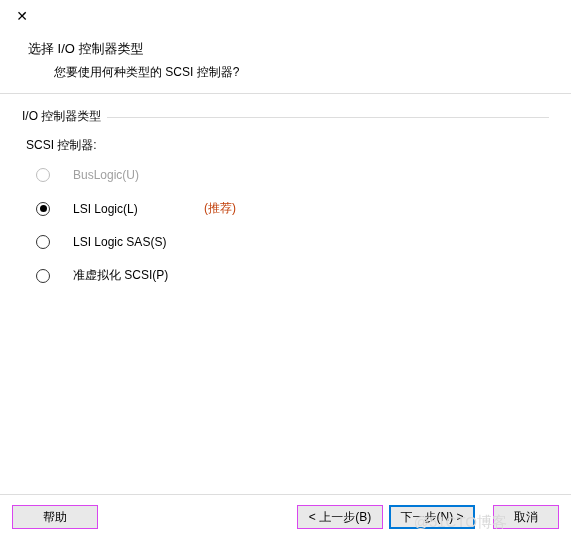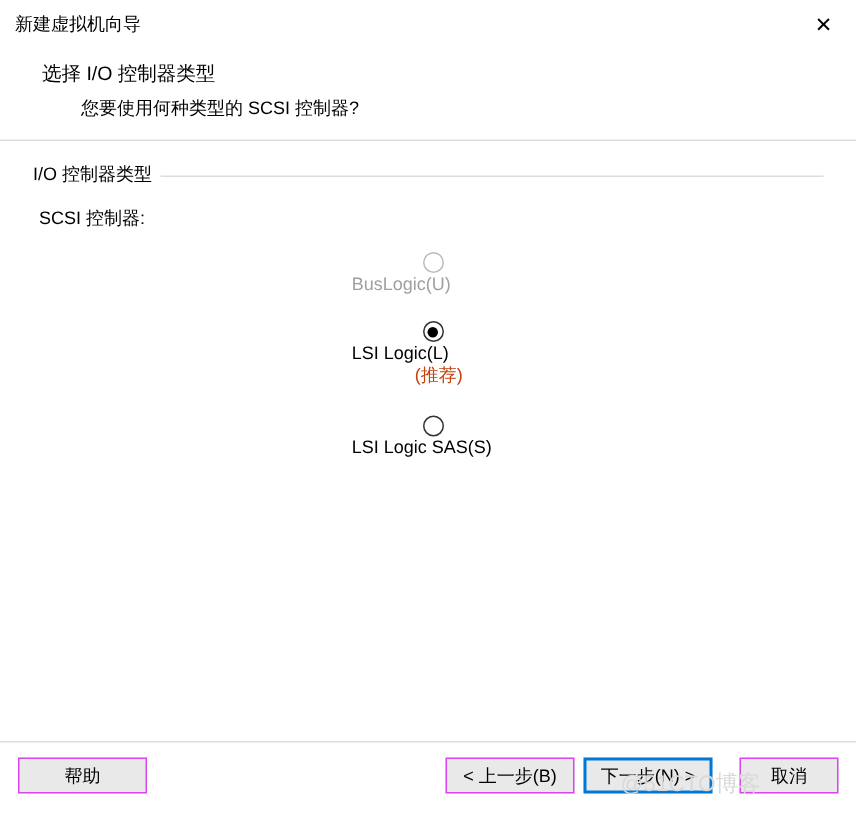--- a/index.html
+++ b/index.html
@@ -35,22 +35,21 @@
   .body {
     padding: 14px 22px 8px 22px;
     height: 400px;
   }
   .sub-label { margin: 0 0 14px 4px; }
   .options { margin-left: 14px; }
   .opt-row {
     display: flex;
     align-items: center;
     margin-bottom: 18px;
-    gap: 0;
-    flex-direction: column;
+    gap: 15px;
   }
   .radio {
     width: 14px; height: 14px;
     border-radius: 50%;
     border: 1.5px solid #333;
     display: inline-flex;
     align-items: center; justify-content: center;
     margin-right: 8px;
     flex-shrink: 0;
   }
@@ -111,21 +110,20 @@
     top: 50%;
     left: 0; right: 0;
     border-top: 1px solid #ddd;
     z-index: 0;
   }
 </style>
 </head>
 <body>
 
 <div class="titlebar">
-  <span class="title">新建虚拟机向导</span>
   <div class="close">
     <span>✕</span>
   </div>
 </div>
 
 <div class="header">
   <div class="header-title">选择 I/O 控制器类型</div>
   <div class="header-sub">您要使用何种类型的 SCSI 控制器?</div>
 </div>
 
@@ -151,20 +149,25 @@
       <span class="opt-label">LSI Logic(L)</span>
       <span class="opt-hint">(推荐)</span>
     </div>
 
     <div class="opt-row">
       <span class="radio"></span>
       <span class="opt-label">LSI Logic SAS(S)</span>
       <span class="opt-hint"></span>
     </div>
 
+    <div class="opt-row">
+      <span class="radio"></span>
+      <span class="opt-label">准虚拟化 SCSI(P)</span>
+      <span class="opt-hint"></span>
+    </div>
 
   </div>
 </div>
 
 <div class="footer">
   <button class="btn">帮助</button>
   <div class="spacer"></div>
   <button class="btn">&lt; 上一步(B)</button>
   <button class="btn default">下一步(N) &gt;</button>
   <div style="width:6px"></div>

